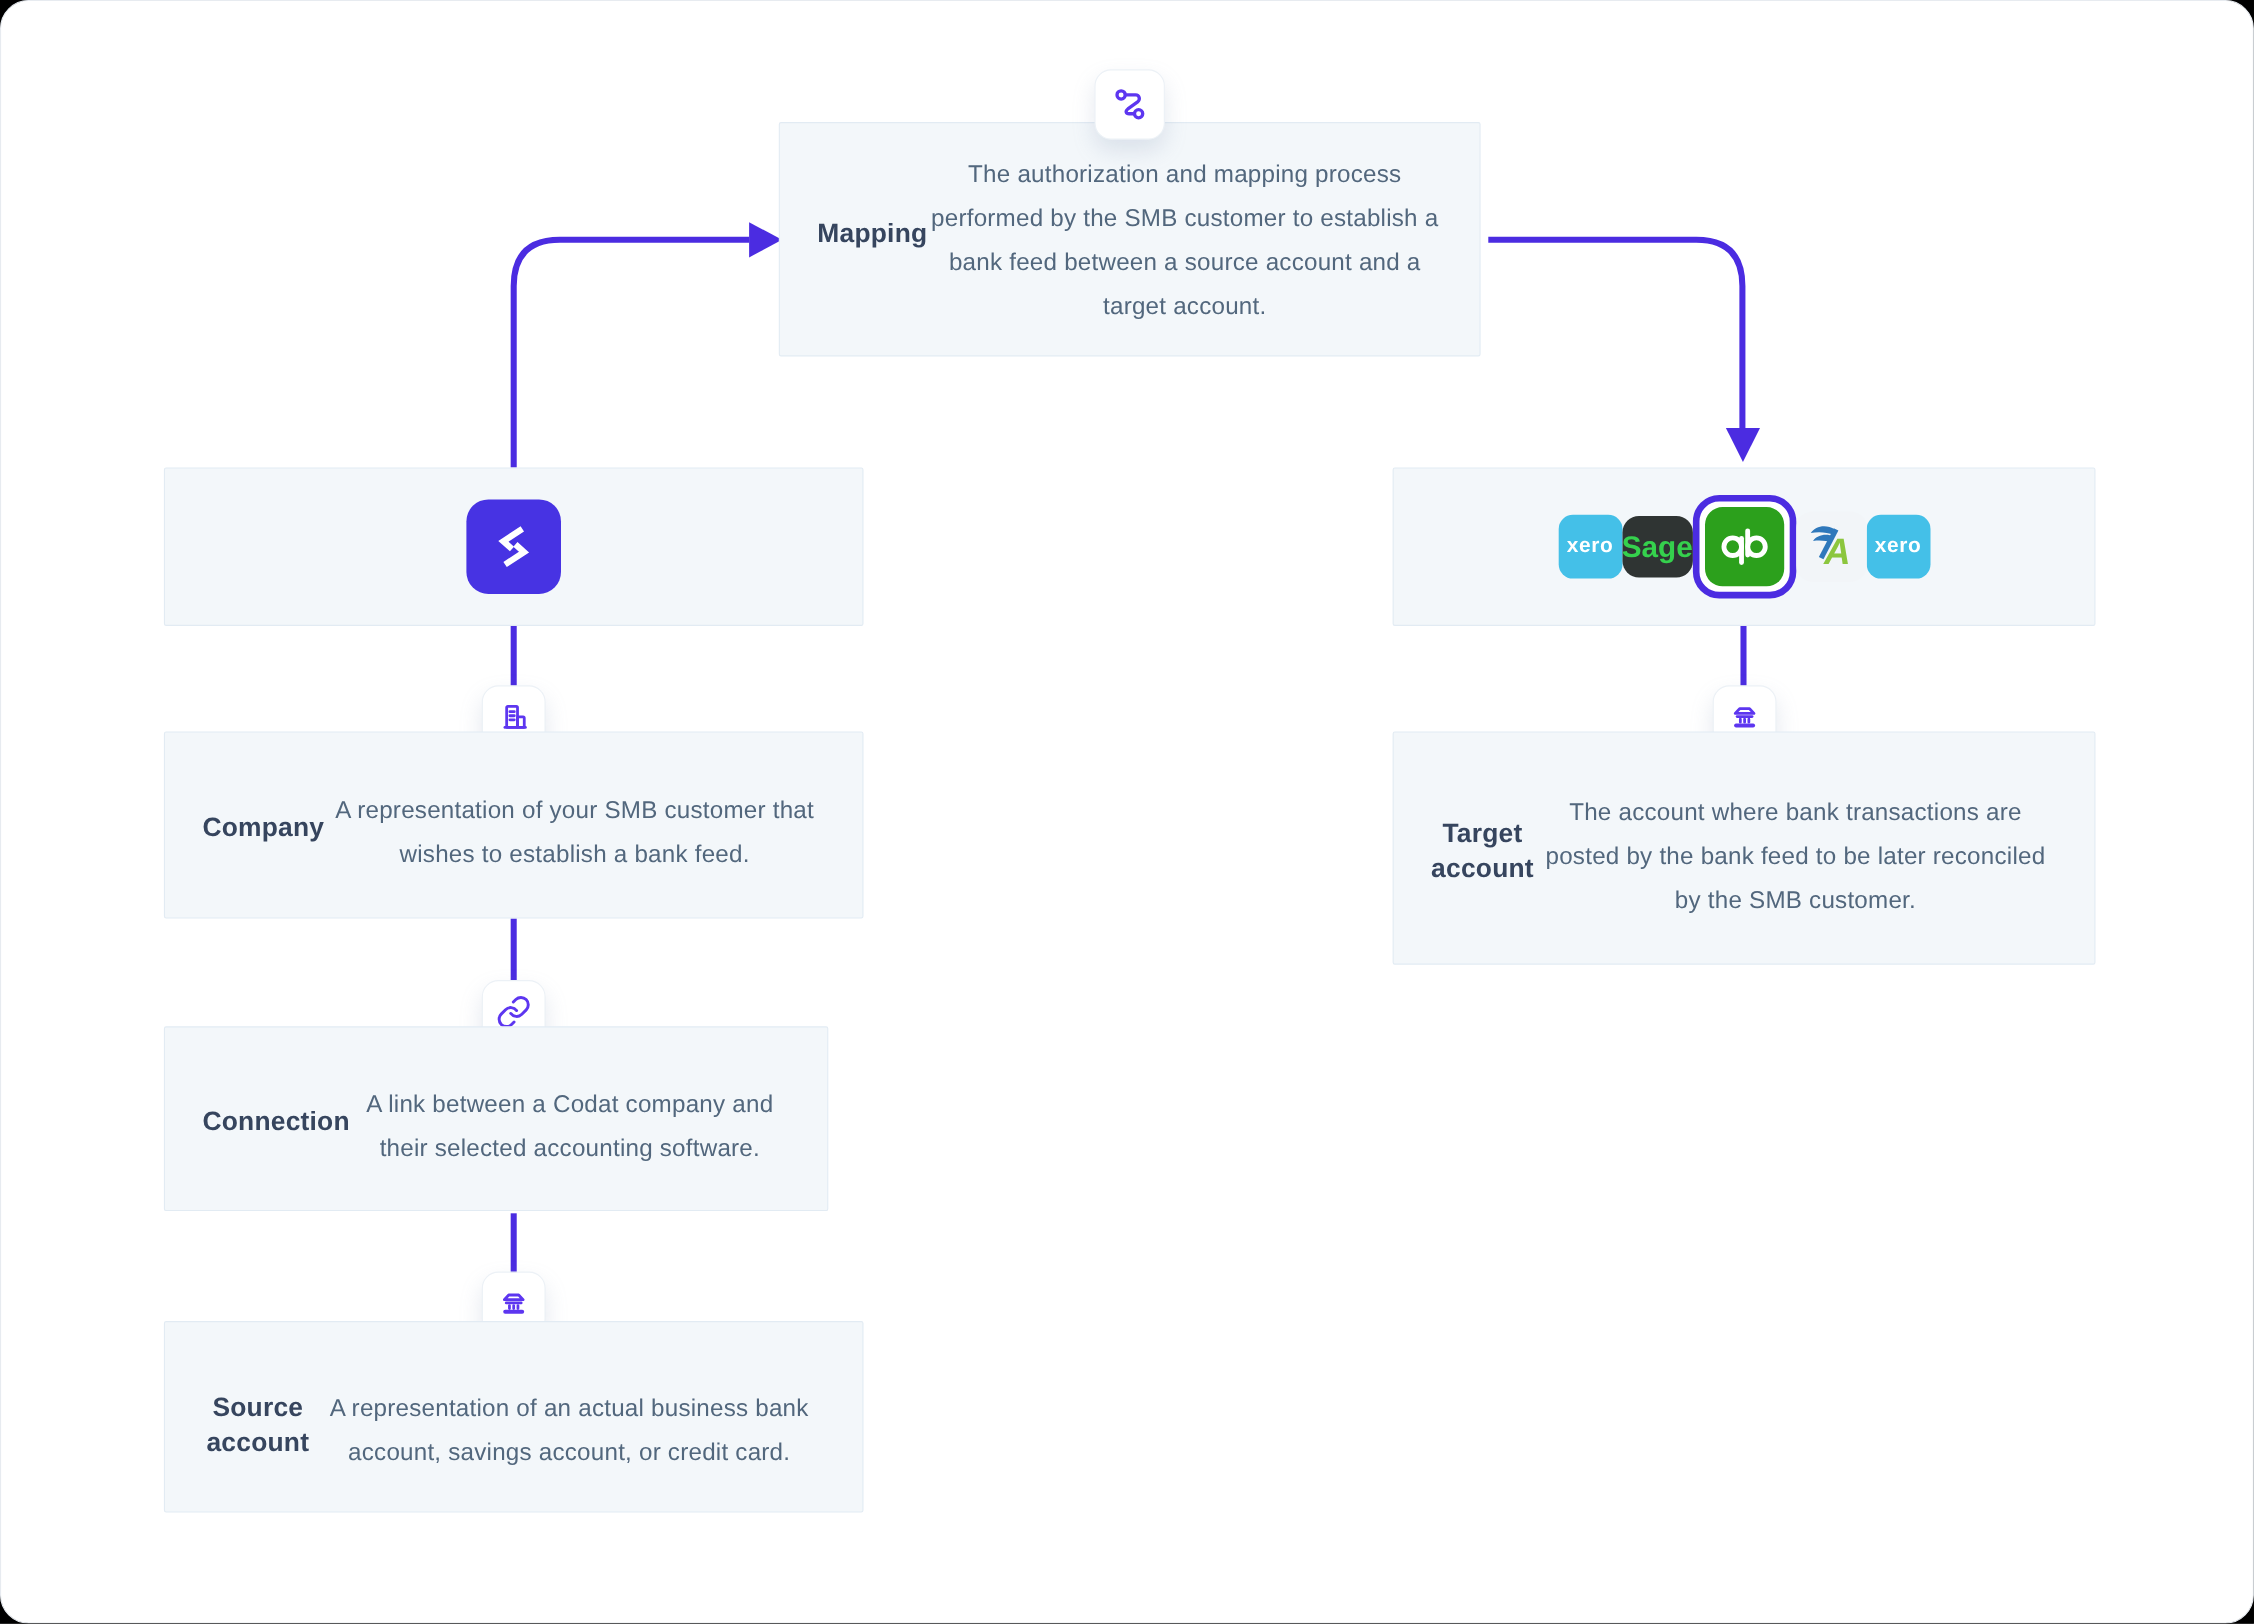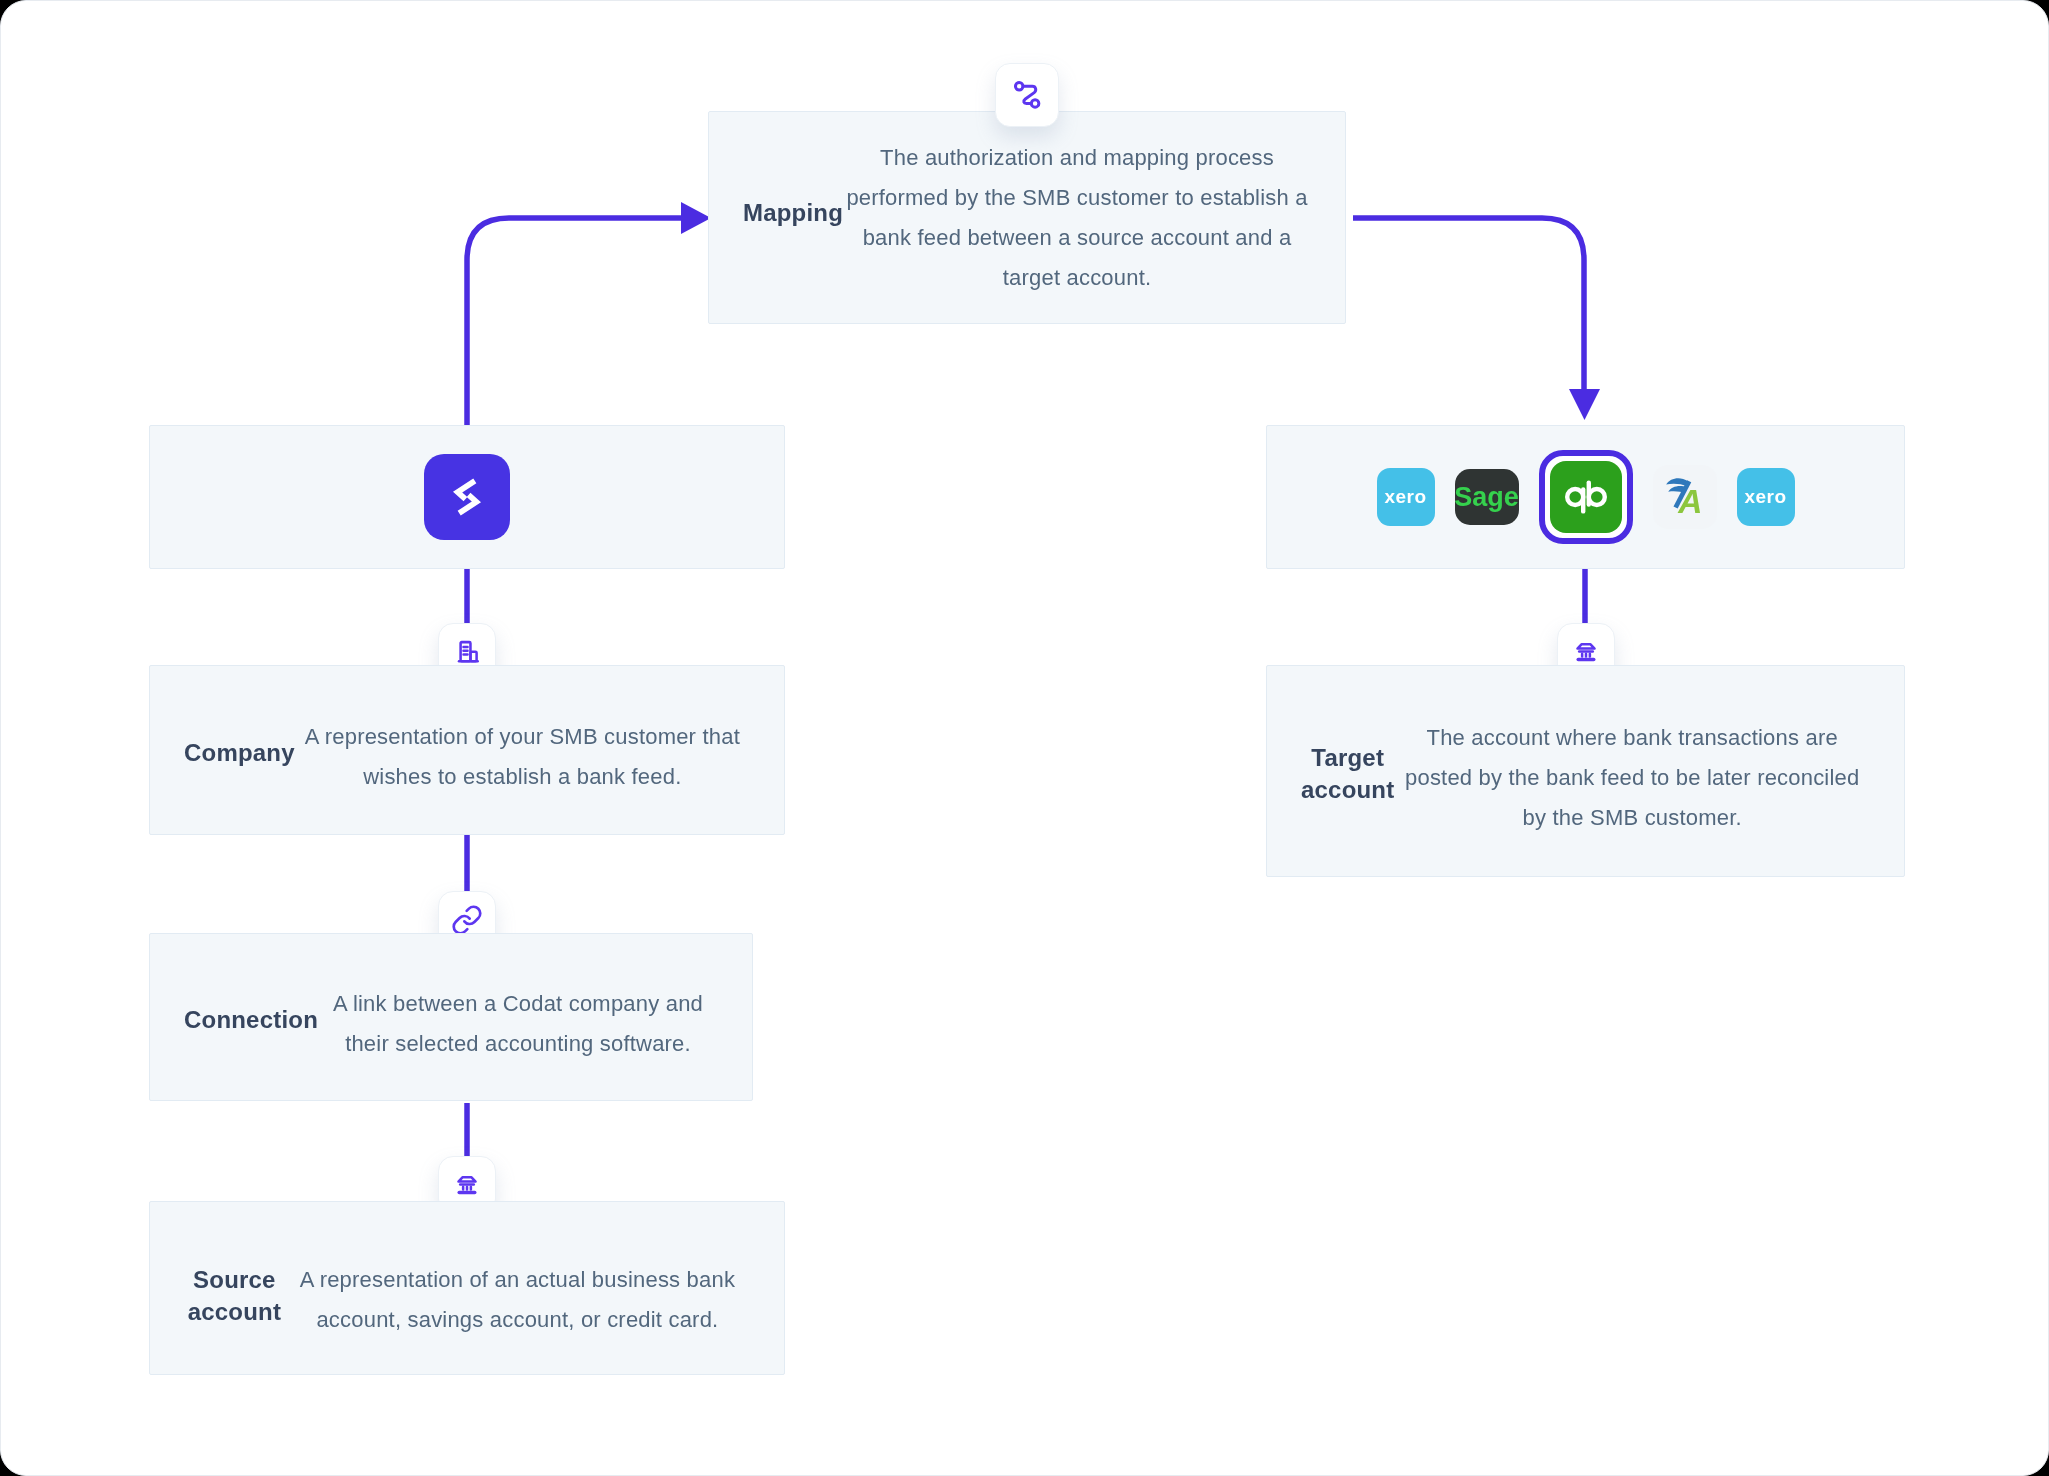--- a/index.html
+++ b/index.html
@@ -42,21 +42,20 @@
     border:1px solid #ecf1f6;
     border-radius:15px;
     box-shadow:0 10px 20px rgba(130,152,184,.22);
     display:flex;align-items:center;justify-content:center;
     box-sizing:border-box;
   }
   .badge svg{display:block;}
   .logo-row{
     position:absolute;
     display:flex;align-items:center;justify-content:center;
-    gap:20px;
   }
   .logo-tile{
     display:flex;align-items:center;justify-content:center;
     box-sizing:border-box;
     flex:0 0 auto;
   }
   .tile-xero{width:58px;height:58px;border-radius:13px;background:var(--color-xero_blue,#44c0e8);
     color:#fff;font-size:19px;font-weight:700;letter-spacing:.5px;}
   .tile-sage{width:64px;height:56px;border-radius:15px;background:var(--color-sage_dark,#2f3433);
     color:var(--color-sage_green,#35d14d);font-size:27px;font-weight:700;}

